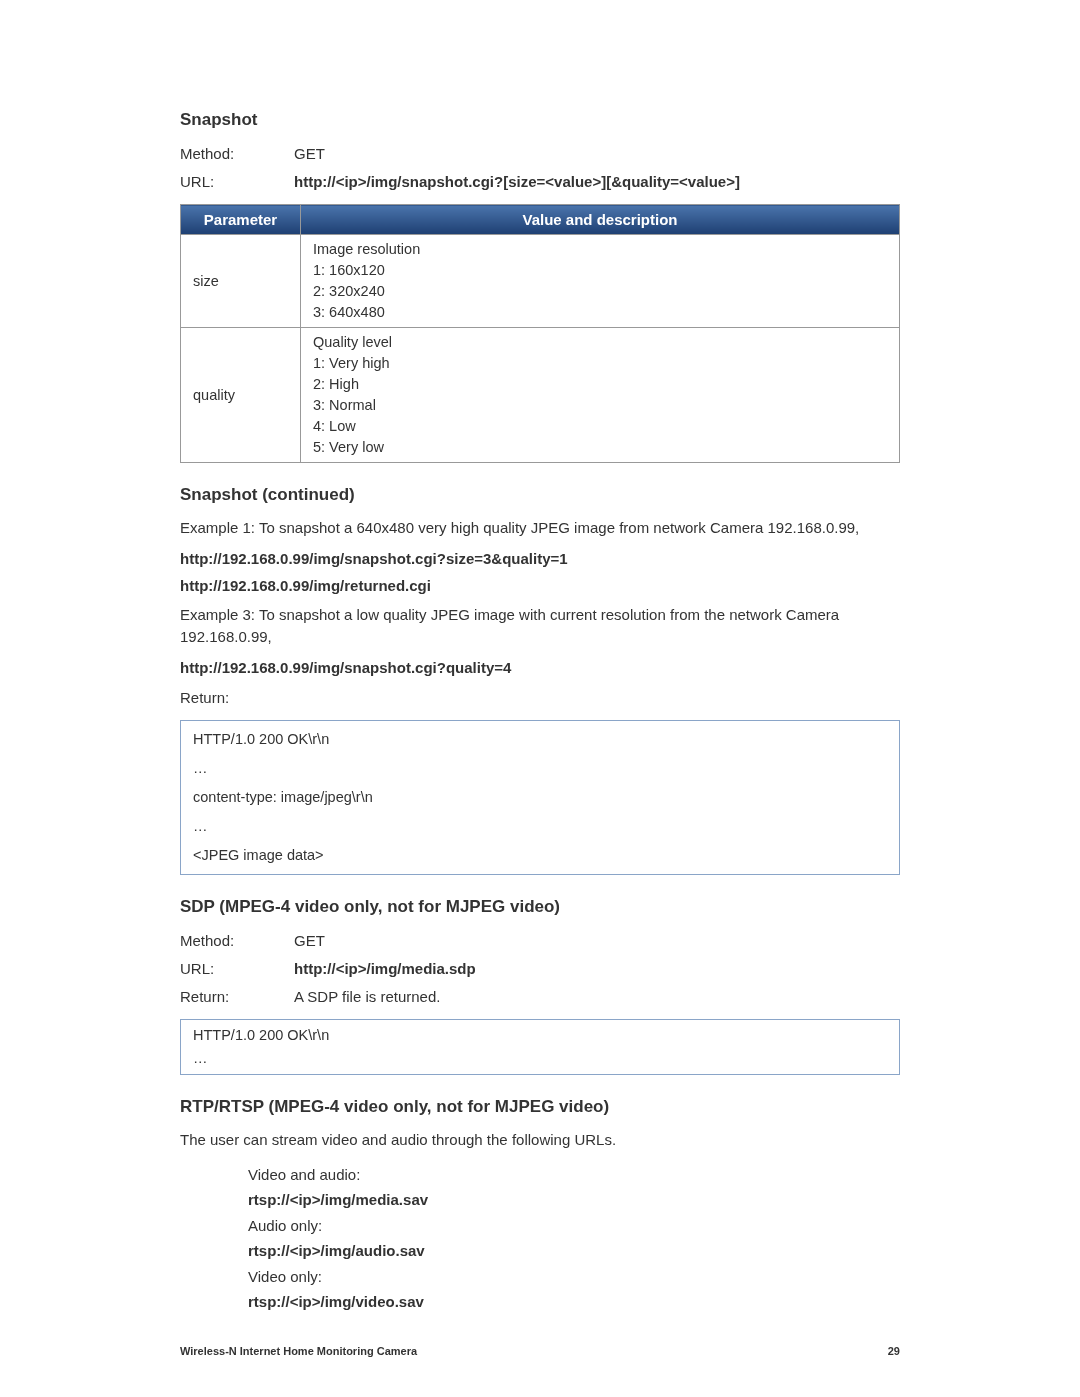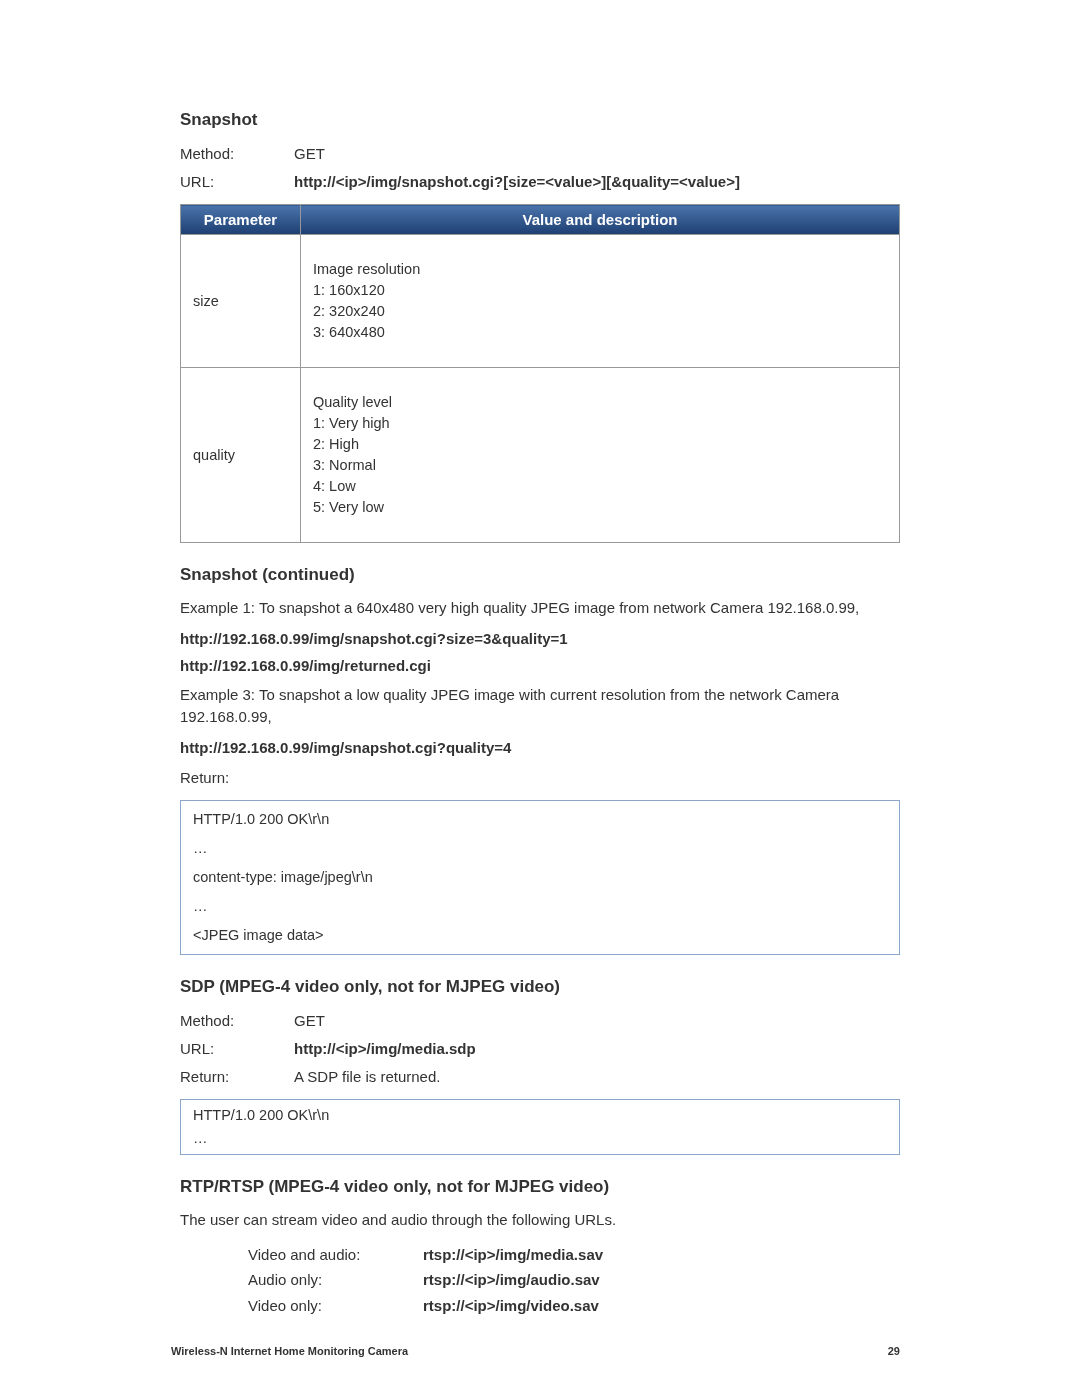--- a/index.html
+++ b/index.html
@@ -40,21 +40,21 @@
     background: linear-gradient(#4a74ac, #1e3f72);
     color: #fff;
     font-weight: bold;
     padding: 6px 10px;
     border: 1px solid #999;
     font-size: 15px;
   }
   table.params th:first-child { width: 120px; text-align: center; }
   table.params td {
     border: 1px solid #999;
-    padding: 24px 12px;
+    padding: 4px 12px;
     vertical-align: middle;
     line-height: 1.45;
   }
   .body-text {
     font-size: 15px;
     line-height: 1.5;
     margin-bottom: 10px;
   }
   .url-bold {
     font-weight: bold;
@@ -67,26 +67,27 @@
     font-size: 14.5px;
     line-height: 2;
     margin-bottom: 22px;
     margin-top: 10px;
   }
   .rtsp-row {
     display: flex;
     font-size: 15px;
     line-height: 1.7;
     padding-left: 68px;
+    flex-direction: column;
   }
   .rtsp-label { width: 175px; flex-shrink: 0; }
   .footer {
     position: absolute;
     bottom: 40px;
-    left: 171px;
+    left: 180px;
     right: 180px;
     display: flex;
     justify-content: space-between;
     font-size: 11px;
   }
   .footer-title { font-weight: bold; }
   .footer-page { font-weight: bold; }
 </style>
 </head>
 <body>

